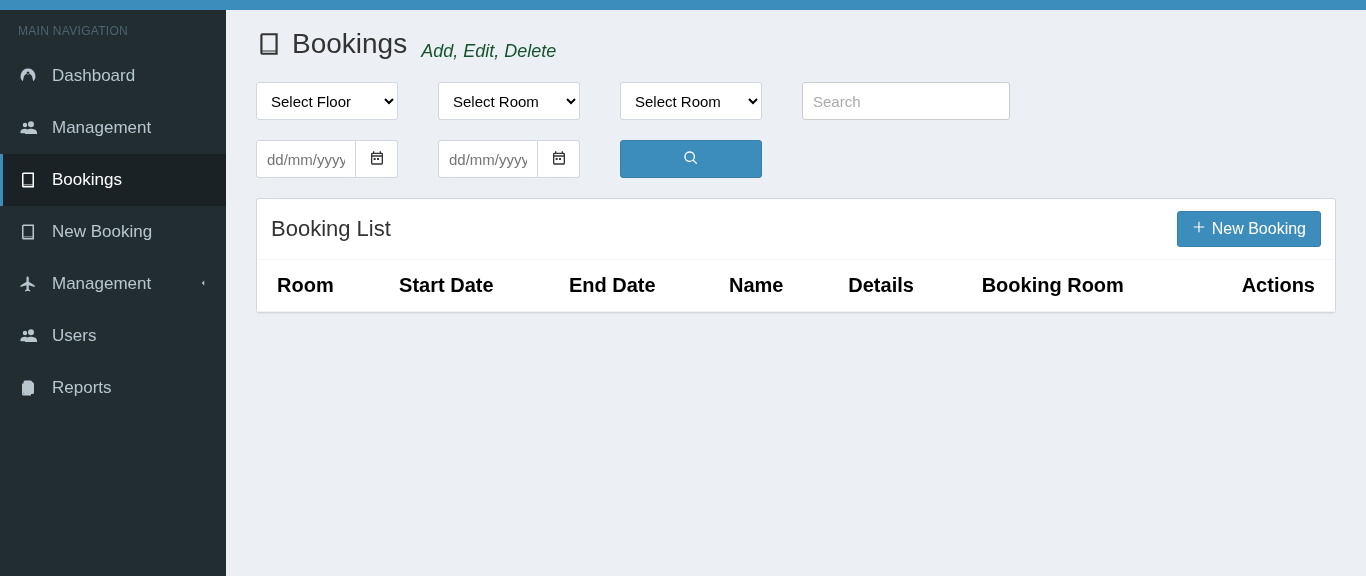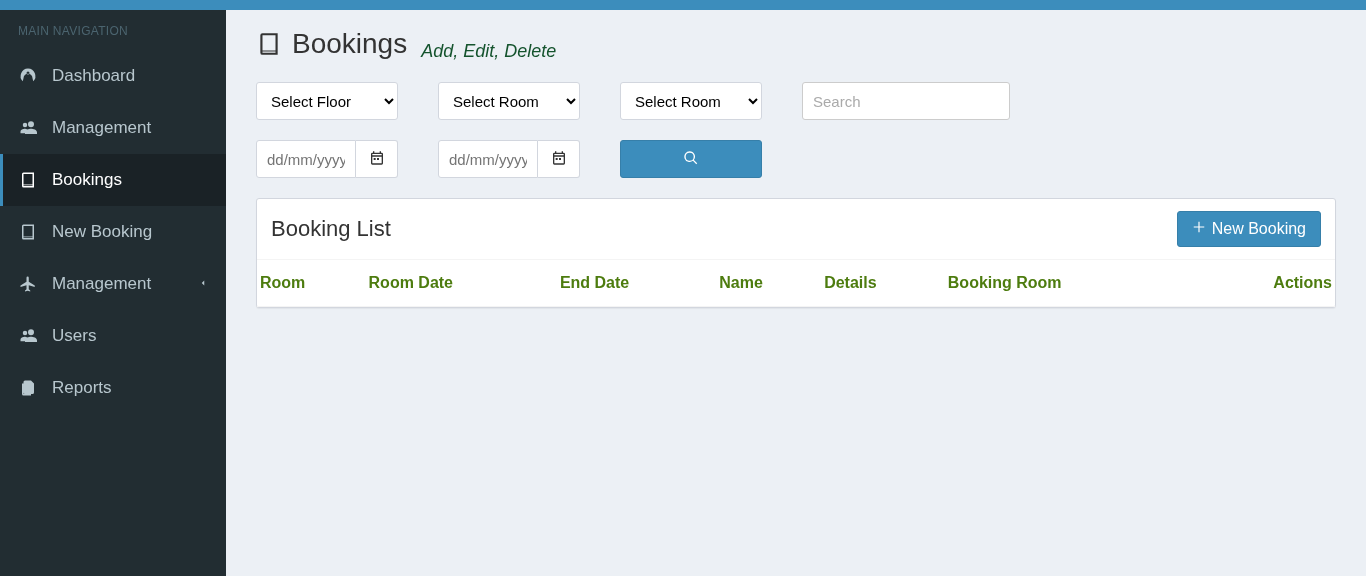--- a/index.html
+++ b/index.html
@@ -157,23 +157,23 @@
     align-items: center;
     gap: 6px;
     cursor:pointer;
   }
   table {
     width: 100%;
     border-collapse: collapse;
   }
   thead th {
     text-align: left;
-    font-size: 16px;
-    color: #4d7c0f;
-    padding: 14px 3px;
+    font-size: 20px;
+    color: #000000;
+    padding: 14px 20px;
     border-bottom: 1px solid #f4f4f4;
     font-weight: 700;
   }
   thead th:last-child { text-align: right; }
   .icon svg { display:block; }
   .chev { font-size: 12px; color: #b8c7ce; }
 </style>
 </head>
 <body>
 
@@ -330,21 +330,21 @@
                 <path d="M11 3h2v8h8v2h-8v8h-2v-8H3v-2h8V3z"></path>
               </svg>
           </span>
           <span>New Booking</span>
         </div>
       </div>
       <table>
         <thead>
           <tr>
             <th>Room</th>
-            <th>Room Date</th>
+            <th>Start Date</th>
             <th>End Date</th>
             <th>Name</th>
             <th>Details</th>
             <th>Booking Room</th>
             <th>Actions</th>
           </tr>
         </thead>
         <tbody></tbody>
       </table>
     </div>

